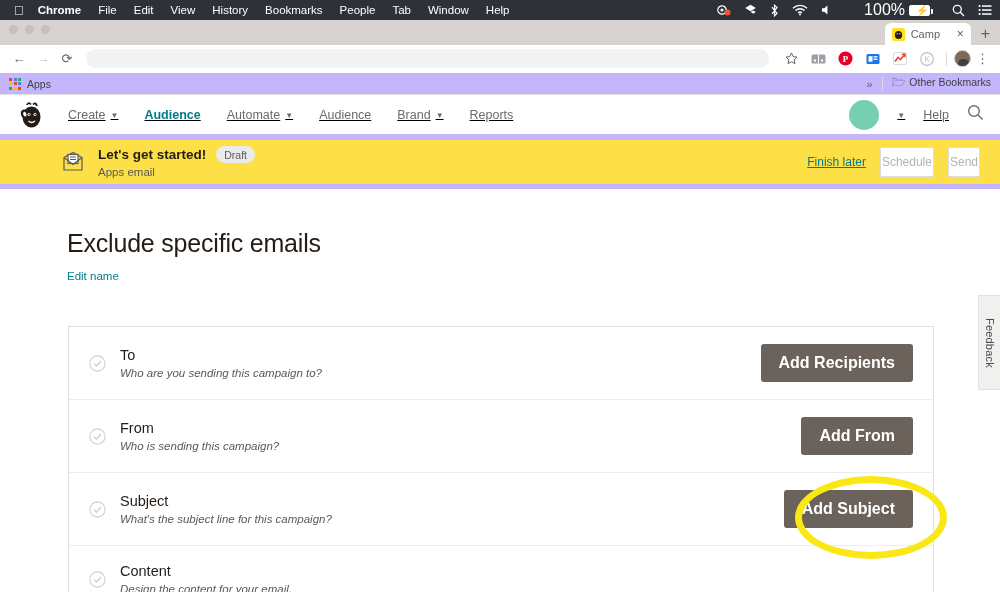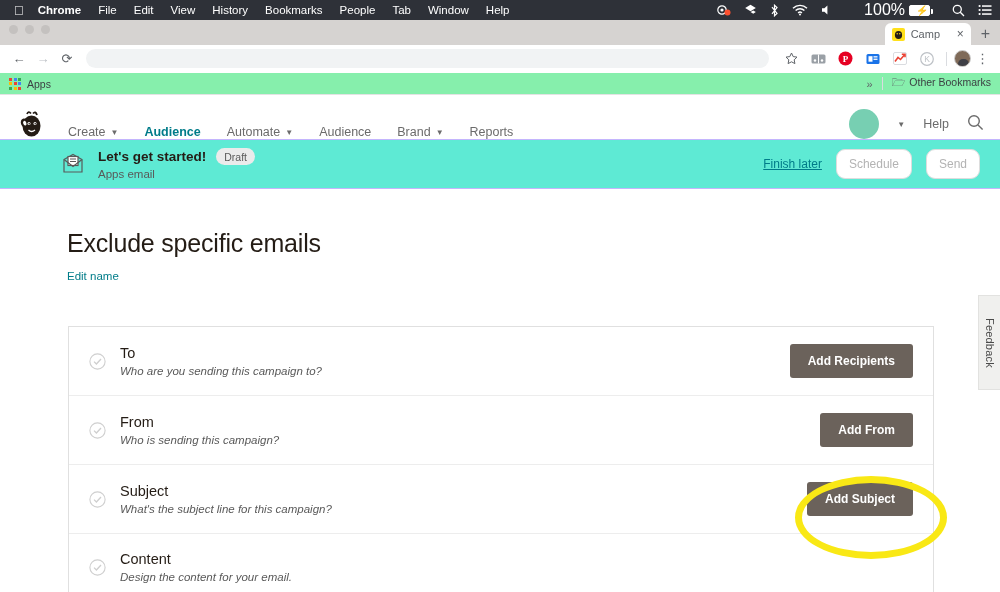--- a/index.html
+++ b/index.html
@@ -77,66 +77,66 @@
     width: 17px; height: 17px; border-radius: 50%; background: #7f6a58;
     border: 1px solid #cfcfcf; flex: none; overflow: hidden; position: relative;
   }
   .avatar-chrome::after {
     content: ""; position: absolute; left: 3px; bottom: 0; width: 11px; height: 7px;
     background: #3f3f46; border-radius: 5px 5px 0 0;
   }
   .kebab { color: #5f6368; font-size: 13px; letter-spacing: 0; padding: 0 3px; }
 
   .bookmarks {
-    height: 22px; background: #86efac; display: flex; align-items: center;
+    height: 22px; background: #c4b5fd; display: flex; align-items: center;
     padding: 0 9px; font-size: 10.5px; color: #3c4043;
     border-bottom: 1px solid #e3e3e3;
   }
   .apps-grid { display: grid; grid-template-columns: repeat(3,3px); gap: 1.5px; margin-right: 6px; }
   .apps-grid i { width: 3px; height: 3px; display: block; }
   .bm-right { margin-left: auto; display: flex; align-items: center; gap: 9px; }
   .chev { color: #5f6368; font-size: 11px; }
   .bm-sep { width: 1px; height: 13px; background: #dadce0; }
   .folder-ico { font-size: 11px; color: #5f6368; margin-right: 4px; }
 
   
   .mc-nav {
-    height: 45px; background: #ffffff; display: flex; align-items: flex-end;
-    padding: 0 16px; border-bottom: 1px solid #c4b5fd;
+    height: 45px; background: #ffffff; display: flex; align-items: center;
+    padding: 0 16px; border-bottom: 6px solid #c4b5fd; text-decoration: underline;
   }
   .freddie { width: 30px; height: 30px; margin-right: 22px; flex: none; }
   .mc-nav-item {
     font-size: 12.5px; color: #6b6b6b; margin-right: 26px;
     display: flex; align-items: center; gap: 5px; white-space: nowrap;
   }
   .mc-nav-item.active { color: #007c89; font-weight: bold; }
   .caret { font-size: 8px; line-height: 1; position: relative; top: 1px; }
   .mc-nav-right { margin-left: auto; display: flex; align-items: center; gap: 18px; }
   .mc-avatar { width: 30px; height: 30px; border-radius: 50%; background: #77cfb2; }
   .help-txt { font-size: 12.5px; color: #6b6b6b; }
 
   
   .mc-sub {
-    height: 49px; background: #5eead4; display: flex; align-items: center;
-    padding: 0 20px 0 62px; border-bottom: 1px solid #c4b5fd;
+    height: 49px; background: #fde047; display: flex; align-items: center;
+    padding: 0 20px 0 62px; border-bottom: 5px solid #c4b5fd;
   }
   .env-icon { width: 22px; height: 22px; margin-right: 14px; flex: none; }
   .sub-titles { display: flex; flex-direction: column; gap: 3px; }
   .sub-title-row { display: flex; align-items: center; gap: 10px; }
   .sub-title { font-size: 13.5px; font-weight: bold; color: #241c15; }
   .badge {
     background: #ebebeb; color: #595959; font-size: 10.5px;
     padding: 2.5px 8px; border-radius: 10px;
   }
   .sub-desc { font-size: 11.5px; color: #595959; }
   .sub-actions { margin-left: auto; display: flex; align-items: center; gap: 14px; }
   .link-teal { font-size: 12px; color: #007c89; text-decoration: underline; }
   .btn-ghost {
     font-size: 12px; color: #b3b3b3; background: #ffffff;
-    border: 1px solid #dddddd; border-radius: 9px; padding: 7px 12px;
+    border: 1px solid #dddddd; border-radius: 0; padding: 7px 1px;
   }
 
   
   .page { padding: 40px 0 0 0; background: #ffffff; position: relative; }
   .page-head { padding-left: 67px; }
   .page-title { font-size: 25px; color: #241c15; font-weight: normal; letter-spacing: -0.2px; }
   .edit-name { font-size: 11.5px; color: #007c89; margin-top: 12px; display: inline-block; }
 
   .card {
     margin: 42px 0 0 68px; width: 866px;
@@ -145,21 +145,21 @@
   .row {
     display: flex; align-items: center; padding: 17px 20px 17px 18px;
     border-bottom: 1px solid #ededed; min-height: 60px;
   }
   .row:last-child { border-bottom: none; }
   .check-ico { width: 17px; height: 17px; margin: 0 14px 0 2px; flex: none; }
   .row-texts { display: flex; flex-direction: column; gap: 4px; }
   .row-title { font-size: 14.5px; color: #241c15; }
   .row-desc { font-size: 11.5px; color: #595959; font-style: italic; }
   .btn-dark {
-    margin-left: auto; background: #6b625b; color: #ffffff; font-size: 12px;
+    margin-left: auto; background: #6b625b; color: #ffffff; font-size: 16px;
     font-weight: bold; border: none; border-radius: 3px; padding: 10px 18px;
     white-space: nowrap;
   }
   .row-content { flex-direction: column; align-items: stretch; padding-bottom: 0; }
   .row-content-top { display: flex; align-items: center; }
   .preview-wrap { display: flex; justify-content: center; padding-top: 17px; }
 
   
   .feedback {
     position: absolute; right: 0; top: 295px; width: 22px; height: 95px;

